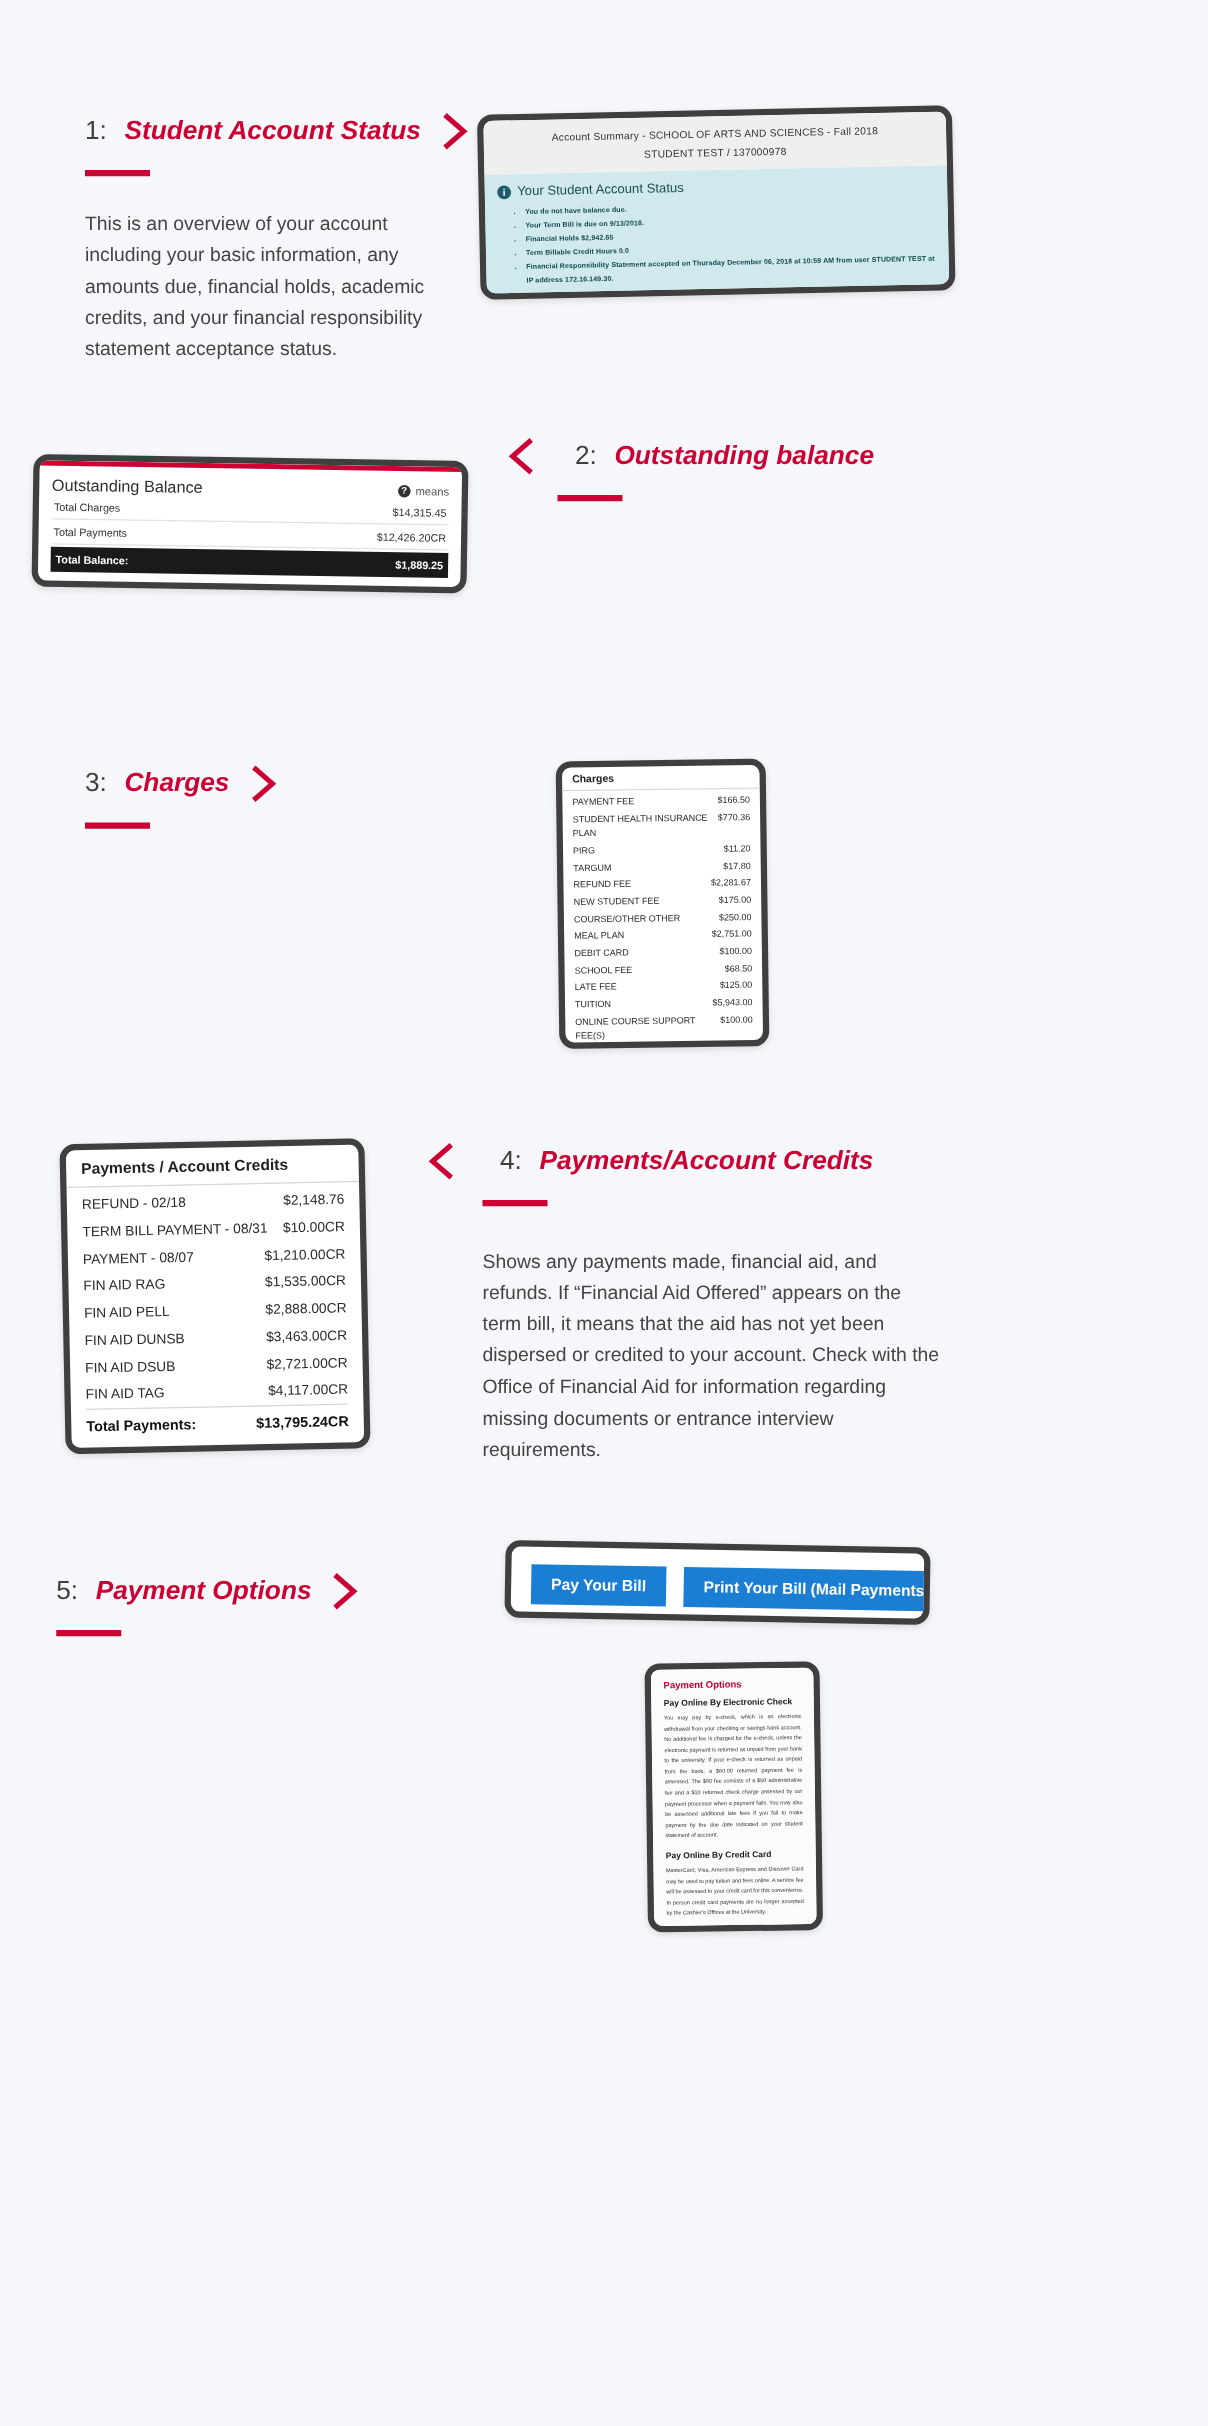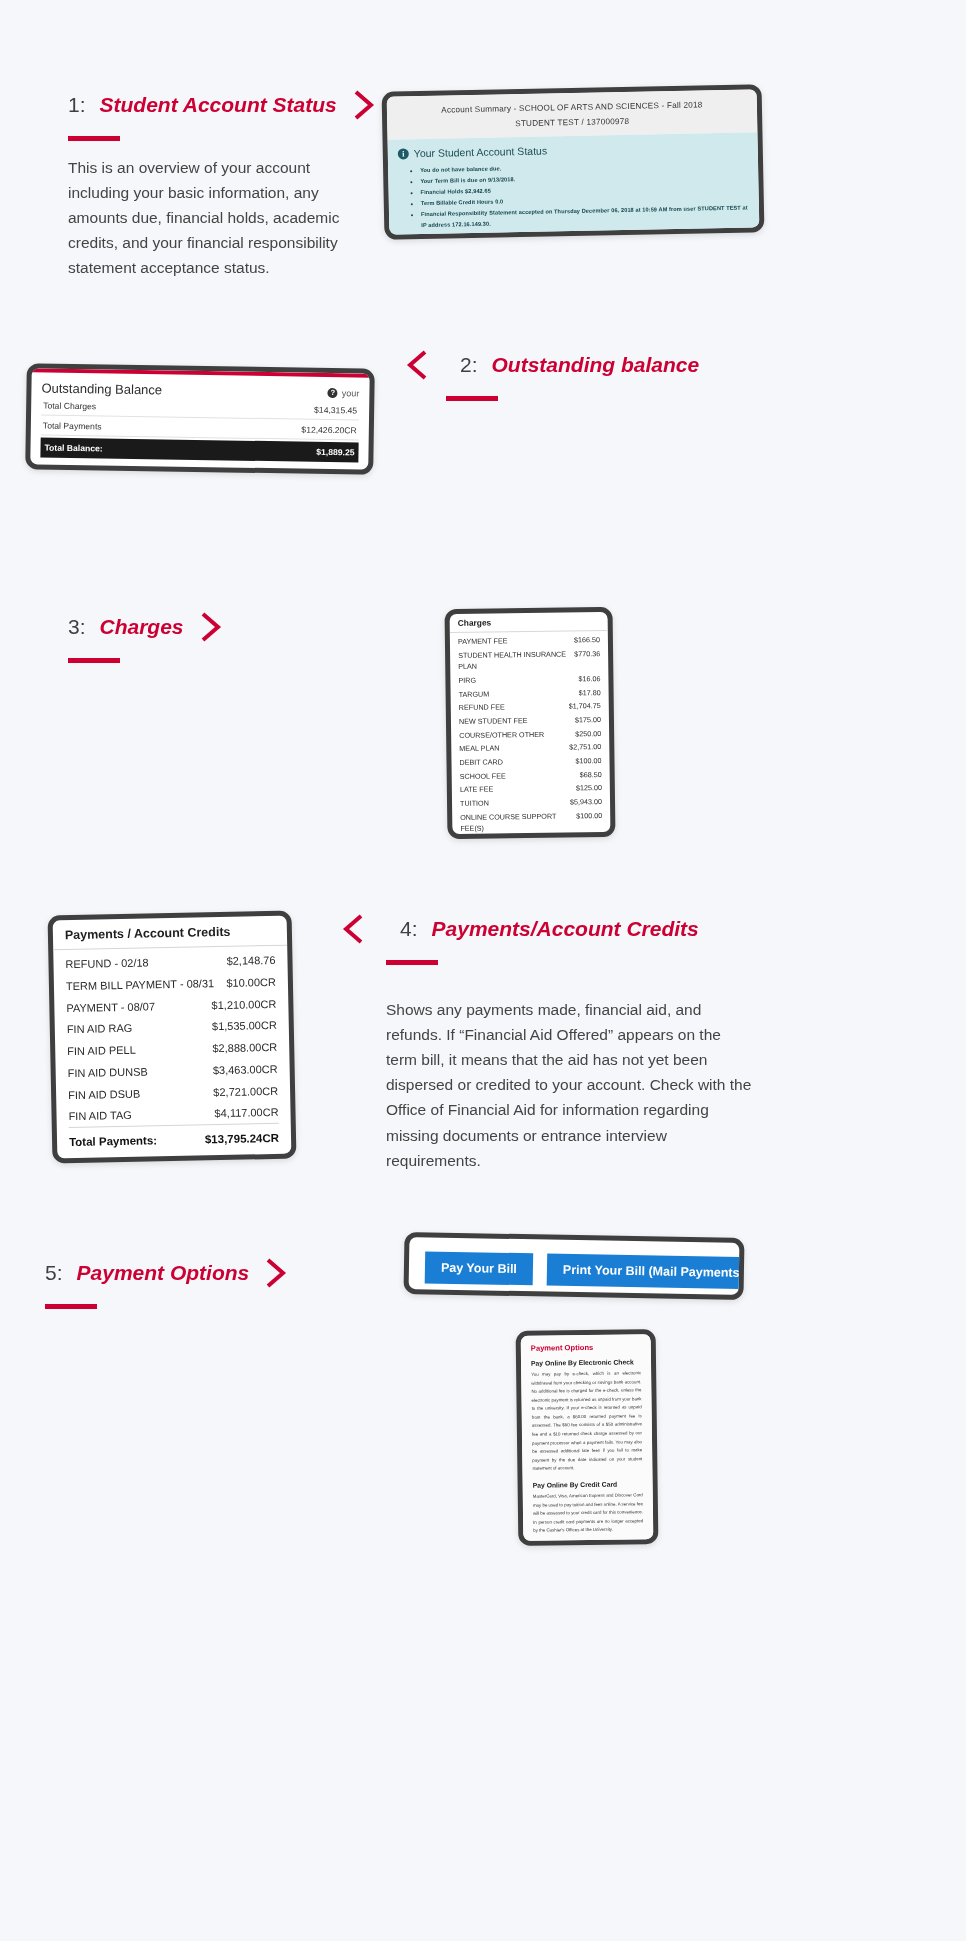--- a/index.html
+++ b/index.html
@@ -19,21 +19,21 @@
   .sec-num {
     font-size: 21px; color:#3f3f3f; font-weight:400; white-space:nowrap;
   }
   .sec-title {
     font-size: 21px; color:#cc0033; font-style:italic; font-weight:600;
     white-space:nowrap;
   }
   .chev { width:26px; height:34px; flex:0 0 auto; }
   .rule { width:52px; height:5px; background:#cc0033; margin-top:14px; }
   .sec-body {
-    font-size:15.5px; line-height:1.62; color:#444; margin-top:14px;
+    font-size:15.5px; line-height:1.62; color:#444; margin-top:26px;
   }
 
   .block { position:absolute; }
 
   
   .frame {
     position:absolute;
     background:#ffffff;
     border:5px solid #3f3f3f;
     border-radius:12px;
@@ -167,21 +167,21 @@
     </div>
   </div>
 
   <div class="frame tilt-b" style="left:26px; top:366px; width:348px; height:106px;">
     <div class="ob-top"></div>
     <div class="ob-inner">
       <div class="ob-title-row">
         <span class="ob-title">Outstanding Balance</span>
         <span class="ob-help">
           <span class="q-dot">?</span>
-          <span>your</span>
+          <span>means</span>
         </span>
       </div>
       <div class="ob-row">
         <span>Total Charges</span>
         <span>$14,315.45</span>
       </div>
       <div class="ob-row">
         <span>Total Payments</span>
         <span>$12,426.20CR</span>
       </div>
@@ -220,29 +220,29 @@
       <div class="ch-row">
           <span class="lbl">PAYMENT FEE</span>
           <span>$166.50</span>
         </div>
       <div class="ch-row">
           <span class="lbl">STUDENT HEALTH INSURANCE PLAN</span>
           <span>$770.36</span>
         </div>
       <div class="ch-row">
           <span class="lbl">PIRG</span>
-          <span>$16.06</span>
+          <span>$11.20</span>
         </div>
       <div class="ch-row">
           <span class="lbl">TARGUM</span>
           <span>$17.80</span>
         </div>
       <div class="ch-row">
           <span class="lbl">REFUND FEE</span>
-          <span>$1,704.75</span>
+          <span>$2,281.67</span>
         </div>
       <div class="ch-row">
           <span class="lbl">NEW STUDENT FEE</span>
           <span>$175.00</span>
         </div>
       <div class="ch-row">
           <span class="lbl">COURSE/OTHER OTHER</span>
           <span>$250.00</span>
         </div>
       <div class="ch-row">

